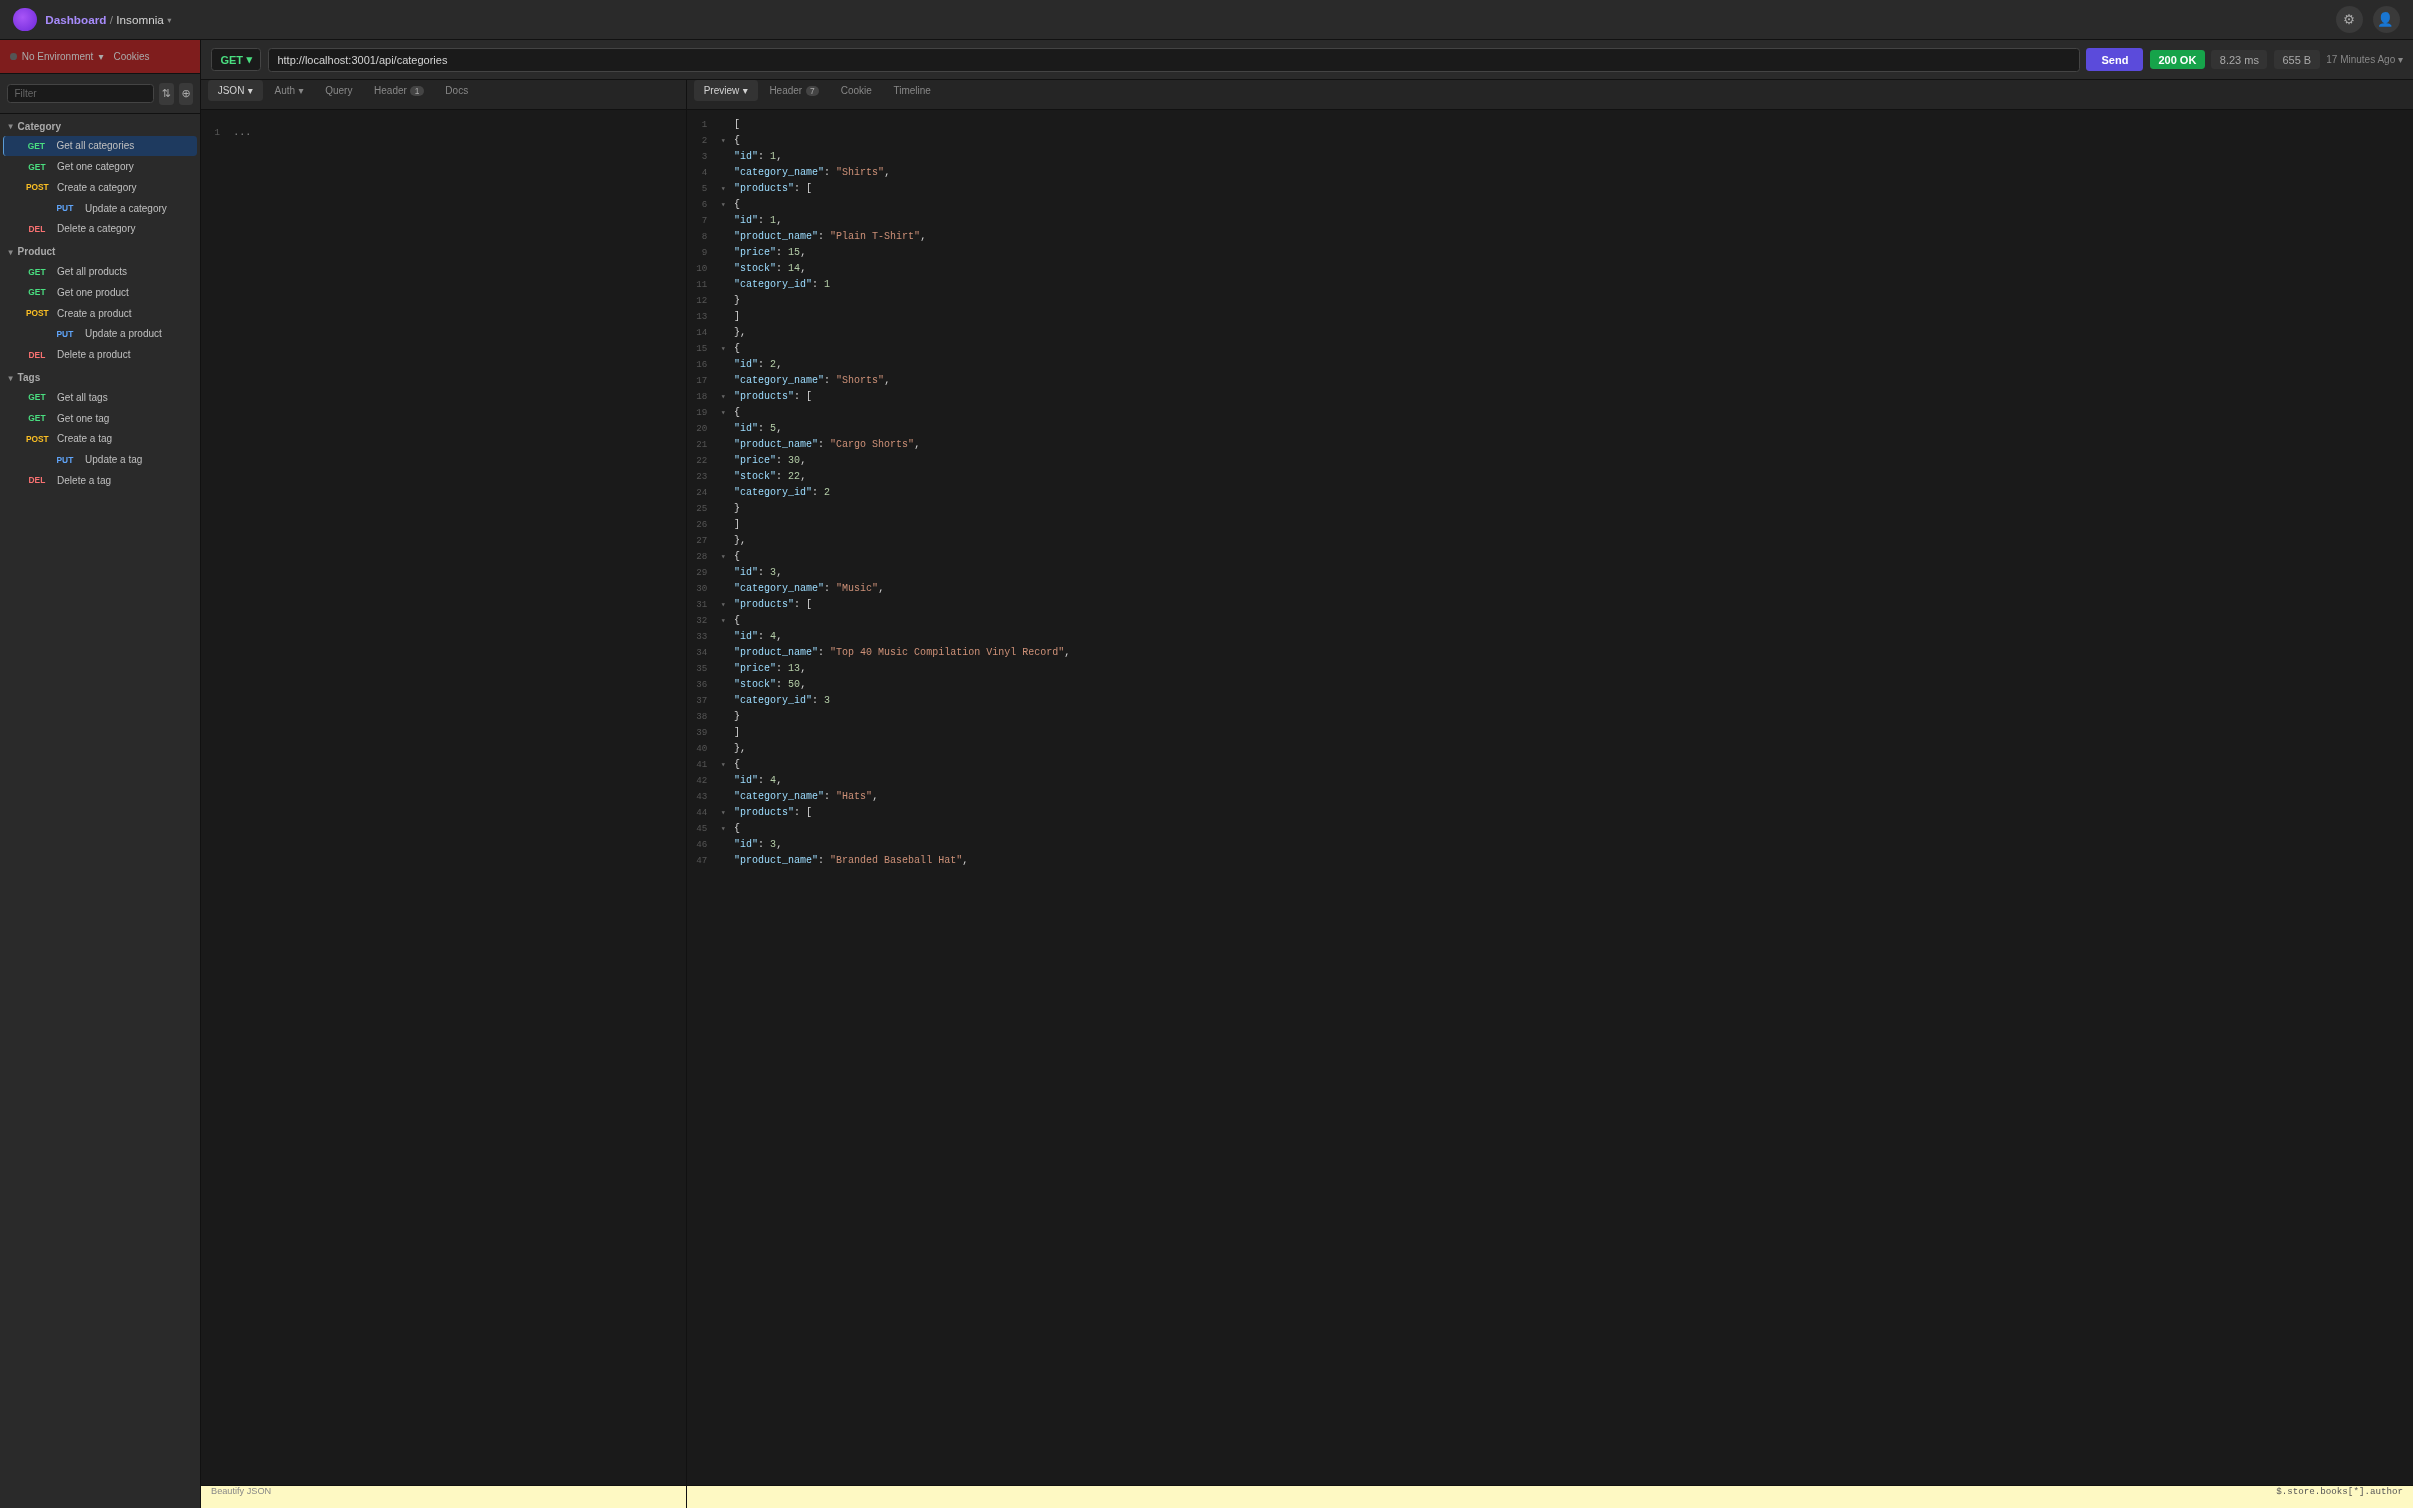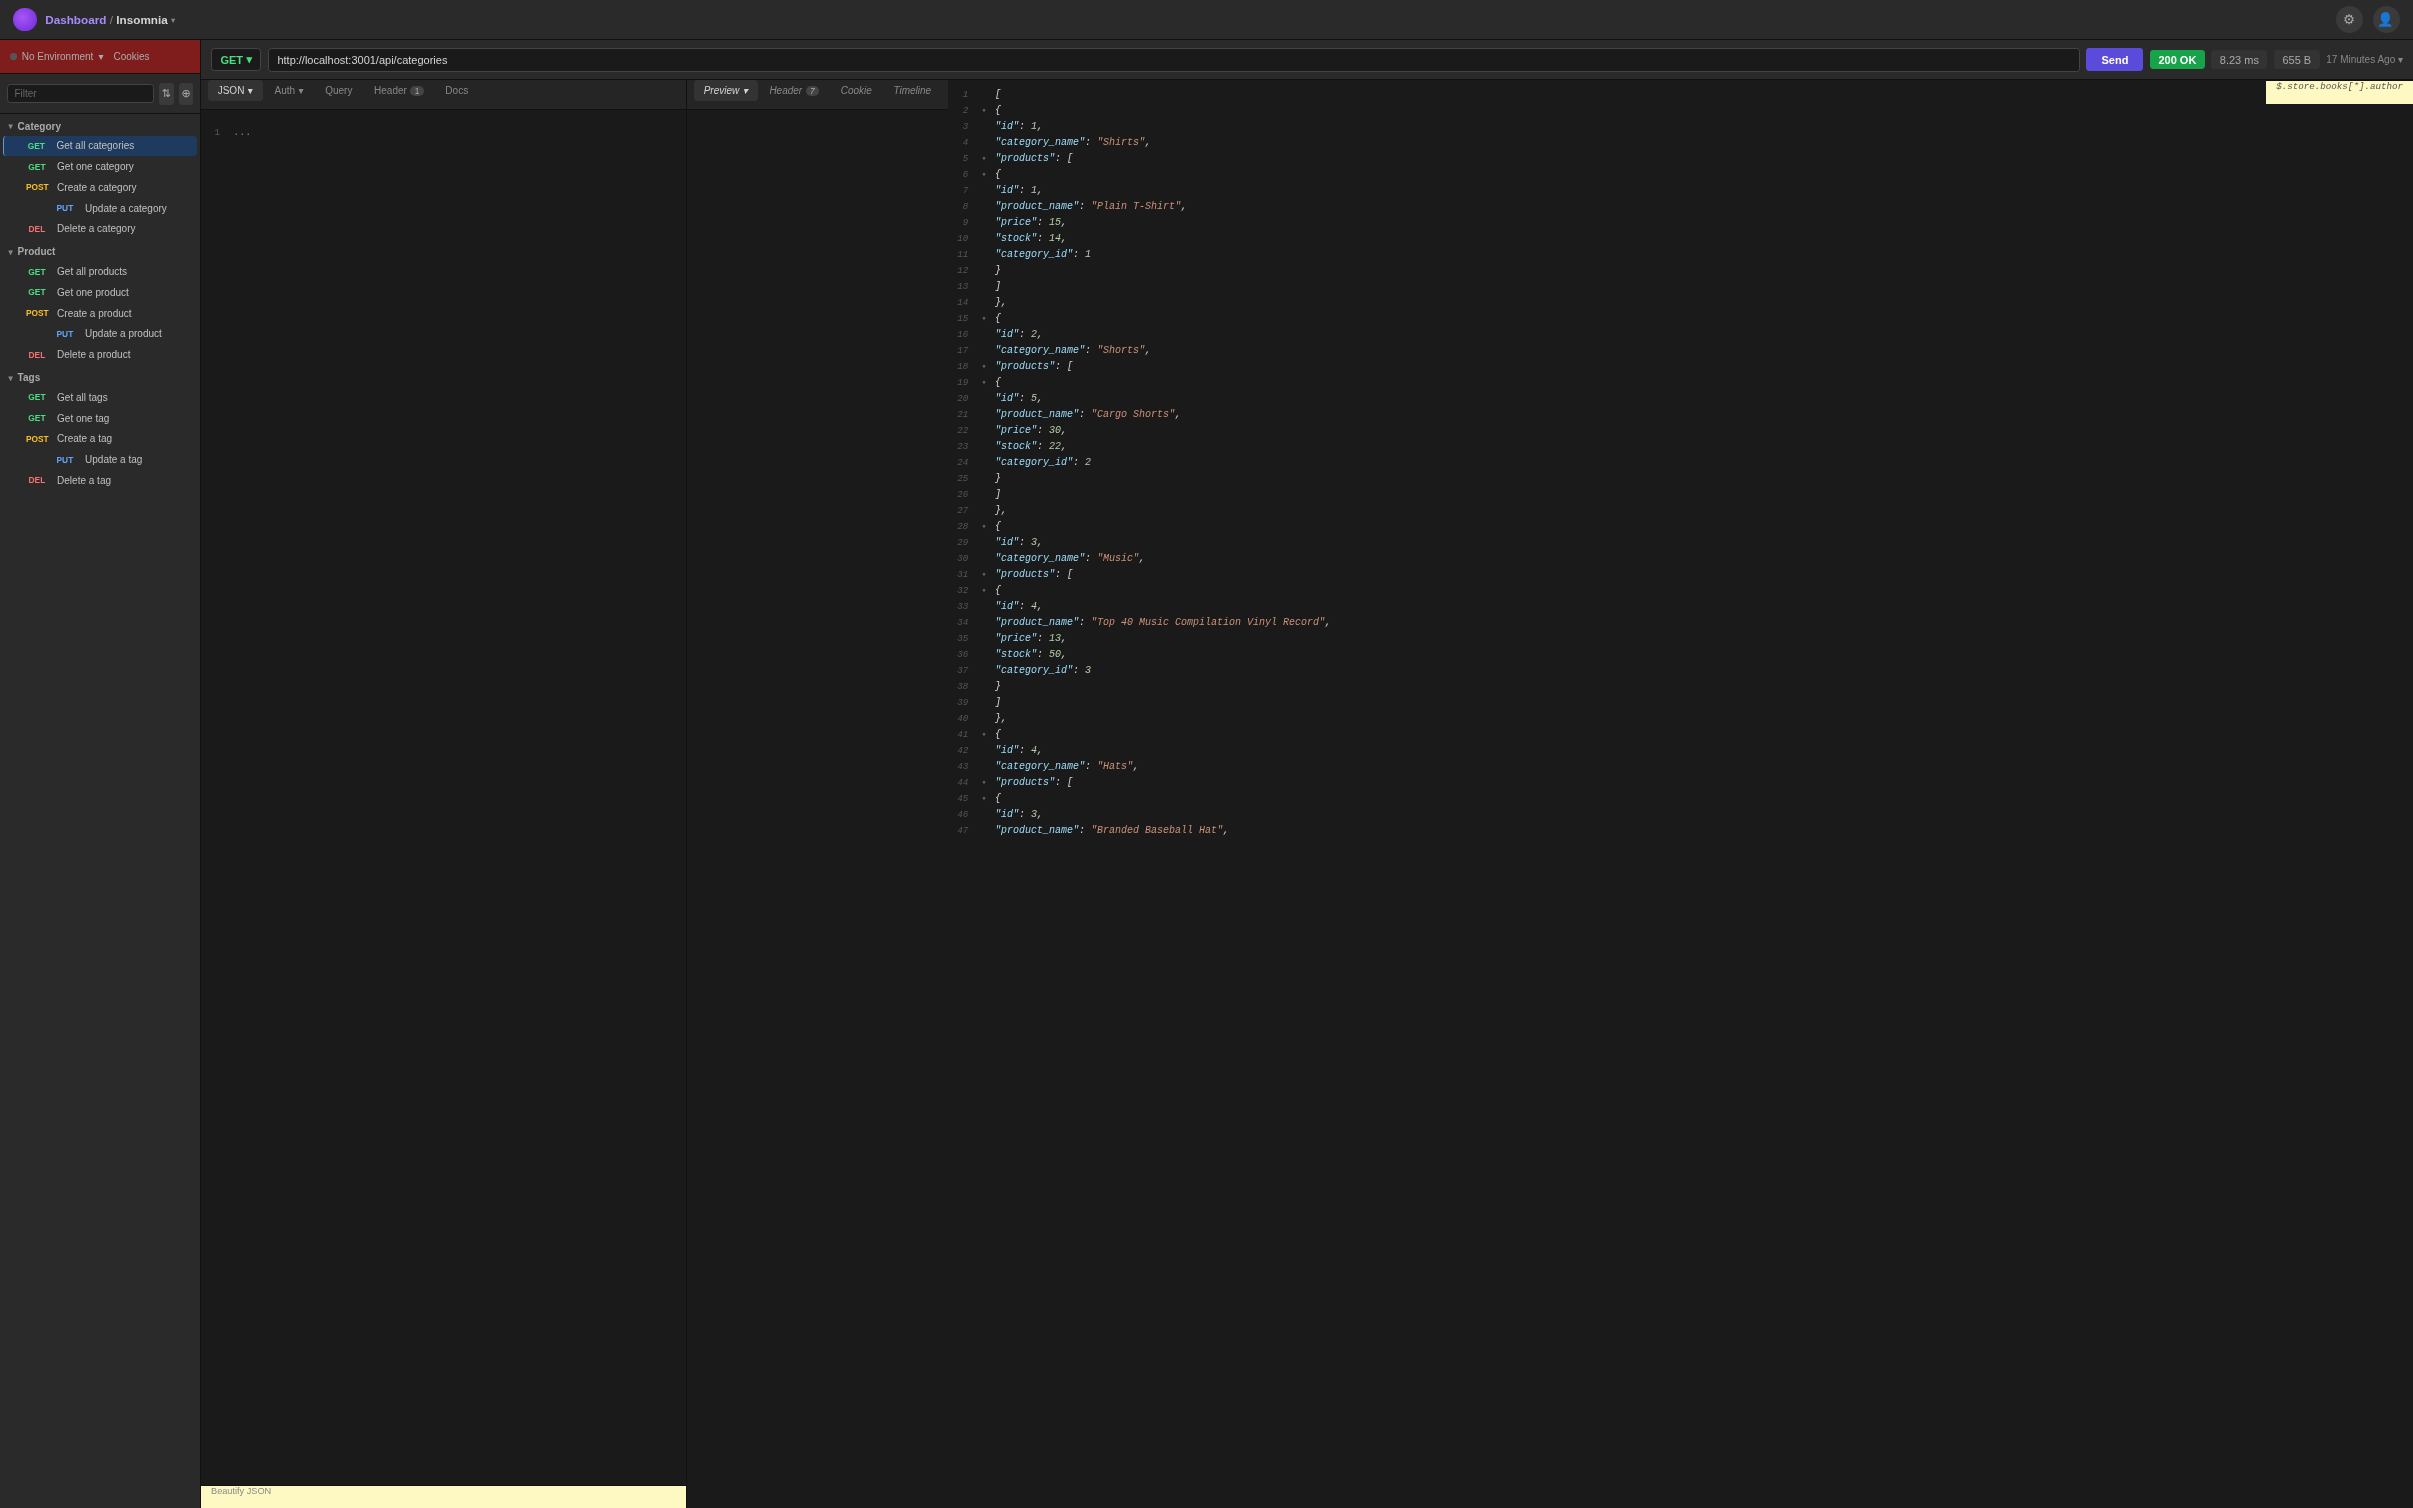--- a/index.html
+++ b/index.html
@@ -17,21 +17,21 @@
     }
     .topbar-left { display: flex; align-items: center; gap: 8.4px; }
     .app-logo {
       width: 23.5px; height: 23.5px;
       background: radial-gradient(circle at 40% 40%, #a855f7, #6d28d9);
       border-radius: 50%;
     }
     .app-title { display: flex; align-items: center; gap: 3.4px; font-size: 11.7px; justify-content: flex-end; }
     .app-title-dashboard { color: #a78bfa; font-weight: 600; }
     .app-title-sep { color: #888; }
-    .app-title-name { color: #d4d4d4; font-weight: 700; }
+    .app-title-name { color: #d4d4d4; font-weight: 400; }
     .app-title-arrow { color: #888; font-size: 8.4px; }
     .topbar-right { display: flex; align-items: center; gap: 10px; }
     .icon-btn {
       width: 27px; height: 27px;
       border-radius: 50%;
       background: #3a3a3a;
       display: flex; align-items: center; justify-content: center;
       cursor: pointer; color: #aaa; font-size: 13.4px;
     }
 
@@ -200,22 +200,21 @@
 
     .left-pane {
       width: 486px;
       display: flex;
       flex-direction: column;
       border-right: 0.8px solid #111;
     }
     .right-pane {
       flex: 1;
       display: flex;
-      flex-direction: row;
-      font-style: italic;
+      flex-direction: column;
     }
 
     .tab-bar {
       display: flex;
       align-items: flex-start;
       background: #252525;
       border-bottom: 0.8px solid #111;
       padding: 0 6.7px;
       height: 30px;
       gap: 1.7px;

